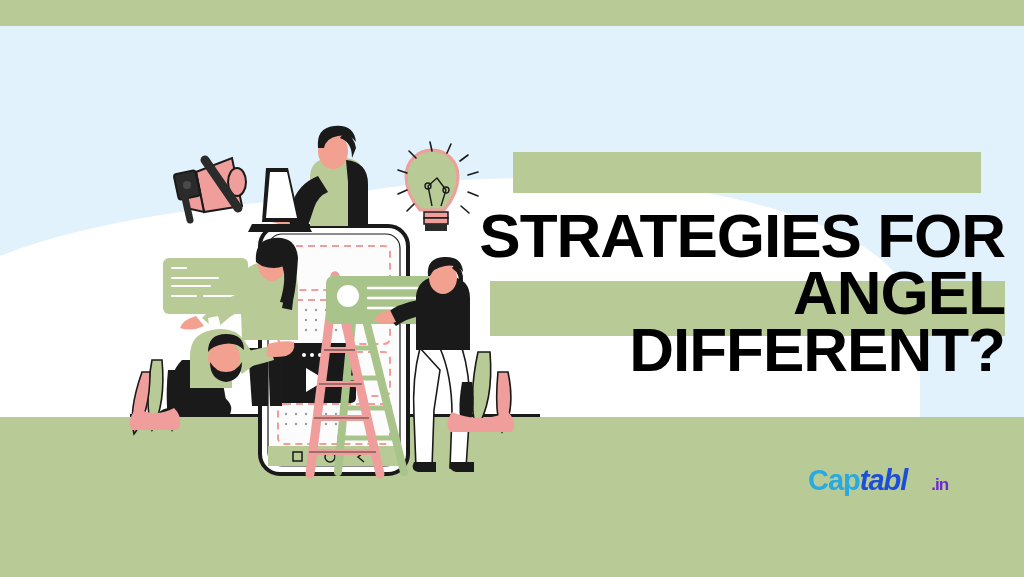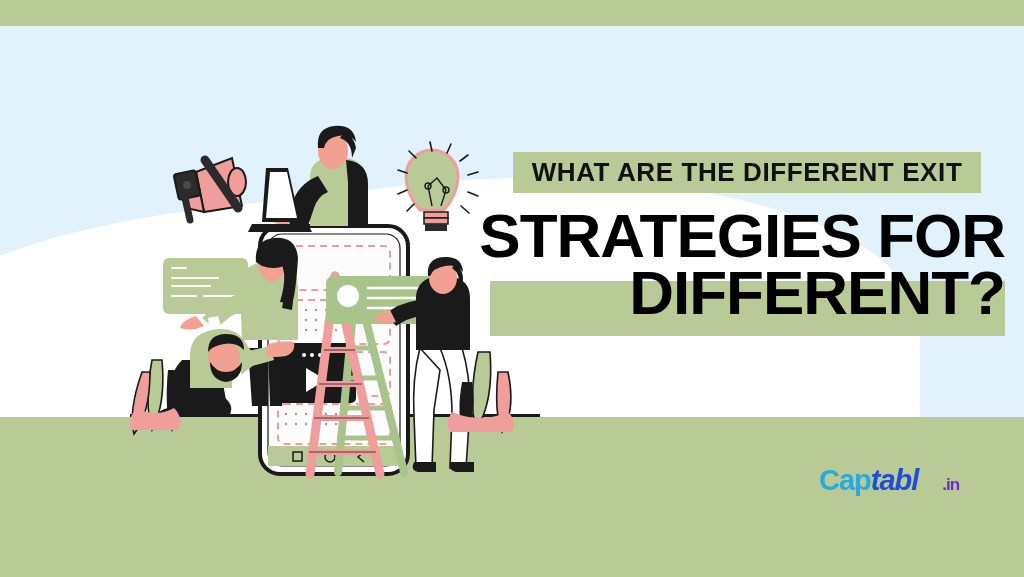--- a/index.html
+++ b/index.html
@@ -50,21 +50,21 @@
   .headline .ln{display:block;white-space:nowrap;}
   .hl-1{padding-right:0px;padding-left:12px;}
   .hl-2{padding-right:0px;}
   .hl-3{padding-right:0px;}
 
   
   .logo{
     position:absolute;left:808px;top:464px;
     font-size:29px;font-weight:bold;letter-spacing:-1px;
   }
-  .logo .cap{color:#2aa9e0;margin-left:11px;}
+  .logo .cap{color:#2aa9e0;}
   .logo .tabl{color:#1d4ed8;font-style:italic;}
   .logo .tld{color:#6d28d9;font-size:17px;margin-left:24px;}
 
   
   #illo{position:absolute;left:0;top:0;width:1024px;height:577px;}
 </style>
 </head>
 <body>
 
 <div id="banner">
@@ -301,24 +301,24 @@
       <path d="M478 352 q-10 46 -2 78 q18 -28 14 -78 z" fill="#b8cb96" stroke="#1a1a1a" stroke-width="1.6"></path>
       <path d="M462 382 q-6 34 2 50 q14 -18 8 -50 z" fill="#1a1a1a"></path>
       <path d="M498 372 q-4 42 4 60 q14 -22 6 -60 z" fill="#ef9e9b" stroke="#1a1a1a" stroke-width="1.6"></path>
       <path d="M452 412 q-8 12 -2 20 h62 q6 -10 -4 -20 q-28 12 -56 0 z" fill="#ef9e9b"></path>
     </g>
   </svg>
 
   <div class="subtitle-band"></div>
   <div class="angel-band"></div>
 
-  <div class="subtitle-text">WHAT ARE THE DIFFERENT EXIT</div>
 
   <div class="headline">
     <span class="ln hl-1">STRATEGIES FOR</span>
+    <span class="ln hl-2">ANGEL</span>
     <span class="ln hl-3">DIFFERENT?</span>
   </div>
 
   <div class="logo">
     <span class="cap">Cap</span><span class="tabl">tabl</span><span class="tld">.in</span>
   </div>
 
 </div>
 
 </body></html>

